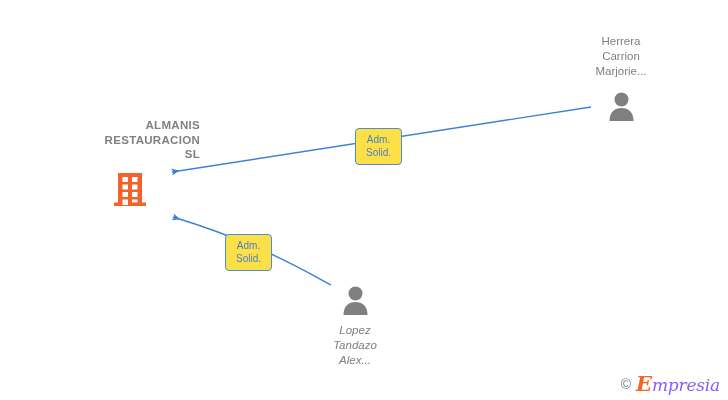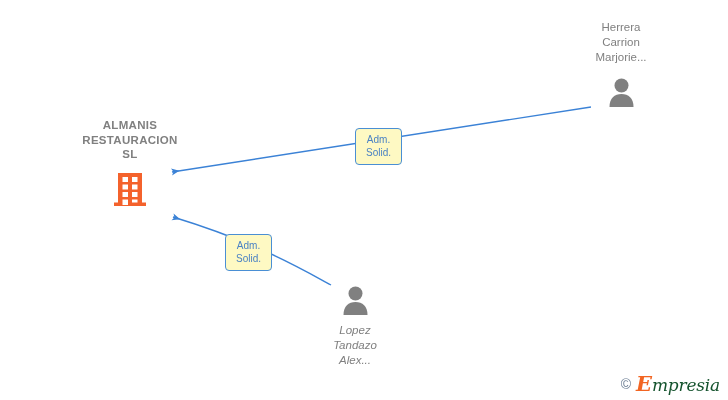--- a/index.html
+++ b/index.html
@@ -23,21 +23,21 @@
     top: 0;
     width: 728px;
     height: 400px;
   }
   
   .company-node {
     position: absolute;
     left: 60px;
     top: 118px;
     width: 140px;
-    text-align: center;
+    text-align: right;
   }
   .company-title {
     font-size: 11.5px;
     font-weight: bold;
     color: #808080;
     line-height: 14.5px;
     letter-spacing: 0.3px;
     white-space: pre-line;
   }
   .company-icon {
@@ -54,31 +54,31 @@
   .person-name {
     font-size: 11.5px;
     color: #808080;
     line-height: 15px;
     white-space: pre-line;
   }
   .person-icon {
     display: flex;
     justify-content: center;
   }
-  #person-herrera { left: 556px; top: 20px; }
+  #person-herrera { left: 556px; top: 34px; }
   #person-herrera .person-icon { margin-top: 12px; }
   #person-lopez   { left: 290px; top: 285px; }
   #person-lopez   .person-name { margin-top: 8px; font-style: italic; }
 
   
   .rel-label {
     position: absolute;
     border: 1px solid #4a8fd4;
     border-radius: 4px;
-    background: #fef9c3;
+    background: #fde047;
     color: #4a82c4;
     font-size: 10px;
     line-height: 13px;
     text-align: center;
     padding: 4px 7px 5px 7px;
     white-space: pre-line;
     box-sizing: border-box;
   }
   #rel-label-1 { left: 355px; top: 128px; width: 47px; }
   #rel-label-2 { left: 225px; top: 234px; width: 47px; }
@@ -103,21 +103,21 @@
     line-height: 1;
     letter-spacing: -0.2px;
   }
   .brand-e {
     color: #f26522;
     font-style: italic;
     font-size: 21px;
     font-weight: bold;
   }
   .brand-rest {
-    color: #14532d;
+    color: #8b5cf6;
     font-style: italic;
   }
 </style>
 </head>
 <body>
 
 <div id="canvas">
 
   <svg class="layer-svg" viewBox="0 0 728 400">
     <defs>

